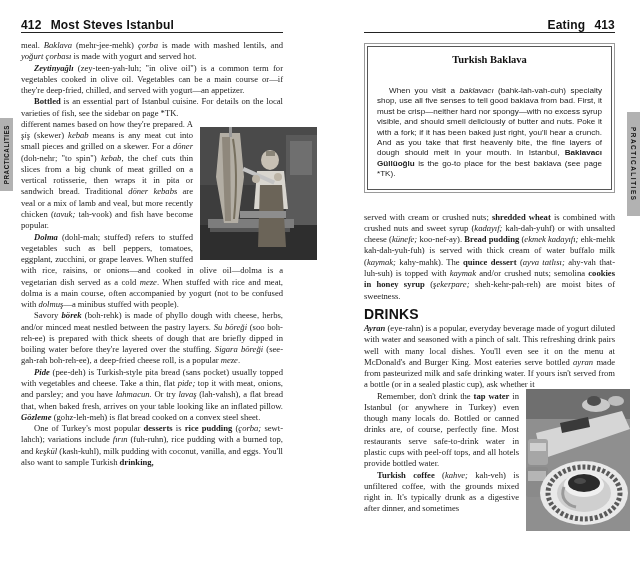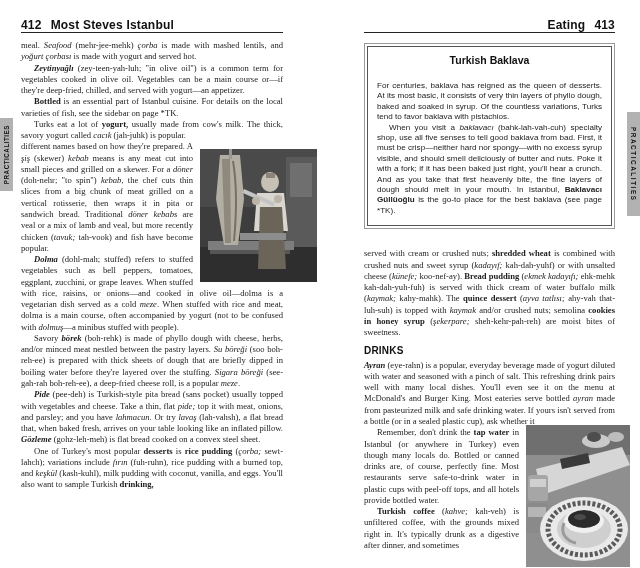--- a/index.html
+++ b/index.html
@@ -20,28 +20,28 @@
   .p i{font-style:italic;} .p b{font-weight:bold;}
 
   .wrapzone{overflow:visible;}
   .photo{float:right;background:#555;}
   .photo-doner{width:117px;height:133px;margin:8px -34px 4px 7px;}
   .photo-coffee{width:104px;height:142px;margin:-2px -15px 4px 7px;}
   .photo svg{display:block;}
 
   .sidebar-box{border:1px solid #9a9a9a;padding:2px;margin-top:10px;background:#fff;}
   .sidebar-inner{border:1px solid #565656;padding:7px 9px 9px 9px;}
-  .box-title{font-family:Liberation Sans, sans-serif;font-weight:bold;font-size:10.5px;
-             text-align:center;margin-bottom:15px;color:#111;}
+  .box-title{font-family:Liberation Serif, serif;font-weight:bold;font-size:10.5px;
+             text-align:center;margin-bottom:21px;color:#111;}
   .bp{font-family:"Liberation Sans",sans-serif;font-size:8.1px;line-height:10.4px;
       text-align:justify;text-indent:0;margin:0;color:#222;}
   .bp.indent{text-indent:12px;}
   .bp i{font-style:italic;} .bp b{font-weight:bold;}
 
-  .h-drinks{font-family:"Liberation Sans",sans-serif;font-weight:bold;font-size:10px;
+  .h-drinks{font-family:"Liberation Sans",sans-serif;font-weight:bold;font-size:14px;
             letter-spacing:.2px;margin:7px 0 3px 0;color:#111;text-align:left;text-indent:0;}
 
   .tab{position:absolute;background:#b2b2b2;display:flex;align-items:center;justify-content:center;}
   .tab span{writing-mode:vertical-rl;font-family:"Liberation Sans",sans-serif;font-weight:bold;
             color:#151515;white-space:nowrap;}
   .tab-left{left:0;top:118px;width:13px;height:73px;}
   .tab-left span{transform:rotate(180deg);font-size:6.3px;letter-spacing:.5px;}
   .tab-right{left:627px;top:112px;width:13px;height:104px;}
   .tab-right span{font-size:6.3px;letter-spacing:1.6px;}
 </style>
@@ -58,24 +58,23 @@
   </div>
 
   <div class="page page-left">
     <div class="running-head">
       <span>412</span>
       <span>Most Steves Istanbul</span>
     </div>
     <div class="head-rule"></div>
 
     <div class="body-text">
-      <div class="p noindent">meal. <i>Seafood</i> (mehr-jee-mehk) <i>çorba</i> is made with mashed lentils, and <i>yoğurt çorbası</i> is made with yogurt and served hot.</div>
+      <div class="p noindent">meal. <i>Baklava</i> (mehr-jee-mehk) <i>çorba</i> is made with mashed lentils, and <i>yoğurt çorbası</i> is made with yogurt and served hot.</div>
       <div class="p"><b><i>Zeytinyağlı</i></b> (zey-teen-yah-luh; "in olive oil") is a common term for vegetables cooked in olive oil. Vegetables can be a main course or—if they're deep-fried, chilled, and served with yogurt—an appetizer.</div>
       <div class="p"><b>Bottled</b> is an essential part of Istanbul cuisine. For details on the local varieties of fish, see the sidebar on page *TK.</div>
-      <div class="p">Turks eat a lot of <b>yogurt,</b> usually made from cow's milk. The thick, savory yogurt called <i>cacık</i> (jah-juhk) is popular.</div>
 
       <div class="wrapzone">
         <div class="photo photo-doner">
           <svg width="117" height="133" viewBox="0 0 117 133" xmlns="http://www.w3.org/2000/svg">
             <rect width="117" height="133" fill="#3d3d3d"></rect>
             <rect x="0" y="0" width="117" height="58" fill="#4a4a4a"></rect>
             <rect x="86" y="8" width="31" height="90" fill="#5a5a5a"></rect>
             <rect x="90" y="14" width="22" height="34" fill="#6f6f6f"></rect>
             <rect x="0" y="98" width="117" height="35" fill="#2e2e2e"></rect>
             <rect x="8" y="92" width="86" height="9" fill="#7d7d7d"></rect>
@@ -106,21 +105,20 @@
   <div class="page page-right">
     <div class="running-head right">
       <span>Eating</span>
       <span>413</span>
     </div>
     <div class="head-rule"></div>
 
     <div class="sidebar-box">
       <div class="sidebar-inner">
         <div class="box-title">Turkish Baklava</div>
-        <div class="bp">For centuries, baklava has reigned as the queen of desserts. At its most basic, it consists of very thin layers of phyllo dough, baked and soaked in syrup. Of the countless variations, Turks tend to favor baklava with pistachios.</div>
         <div class="bp indent">When you visit a <i>baklavacı</i> (bahk-lah-vah-cuh) specialty shop, use all five senses to tell good baklava from bad. First, it must be crisp—neither hard nor spongy—with no excess syrup visible, and should smell deliciously of butter and nuts. Poke it with a fork; if it has been baked just right, you'll hear a crunch. And as you take that first heavenly bite, the fine layers of dough should melt in your mouth. In Istanbul, <b>Baklavacı Güllüoğlu</b> is the go-to place for the best baklava (see page *TK).</div>
       </div>
     </div>
 
     <div class="body-text" style="margin-top:19px;">
       <div class="p noindent">served with cream or crushed nuts; <b>shredded wheat</b> is combined with crushed nuts and sweet syrup (<i>kadayıf;</i> kah-dah-yuhf) or with unsalted cheese (<i>künefe;</i> koo-nef-ay). <b>Bread pudding</b> (<i>ekmek kadayıfı;</i> ehk-mehk kah-dah-yuh-fuh) is served with thick cream of water buffalo milk (<i>kaymak;</i> kahy-mahk). The <b>quince dessert</b> (<i>ayva tatlısı;</i> ahy-vah that-luh-suh) is topped with <i>kaymak</i> and/or crushed nuts; semolina <b>cookies in honey syrup</b> (<i>şekerpare;</i> sheh-kehr-pah-reh) are moist bites of sweetness.</div>
       <div class="h-drinks">DRINKS</div>
       <div class="p noindent"><b><i>Ayran</i></b> (eye-rahn) is a popular, everyday beverage made of yogurt diluted with water and seasoned with a pinch of salt. This refreshing drink pairs well with many local dishes. You'll even see it on the menu at McDonald's and Burger King. Most eateries serve bottled <i>ayran</i> made from pasteurized milk and safe drinking water. If yours isn't served from a bottle (or in a sealed plastic cup), ask whether it</div>
 
       <div class="wrapzone">

